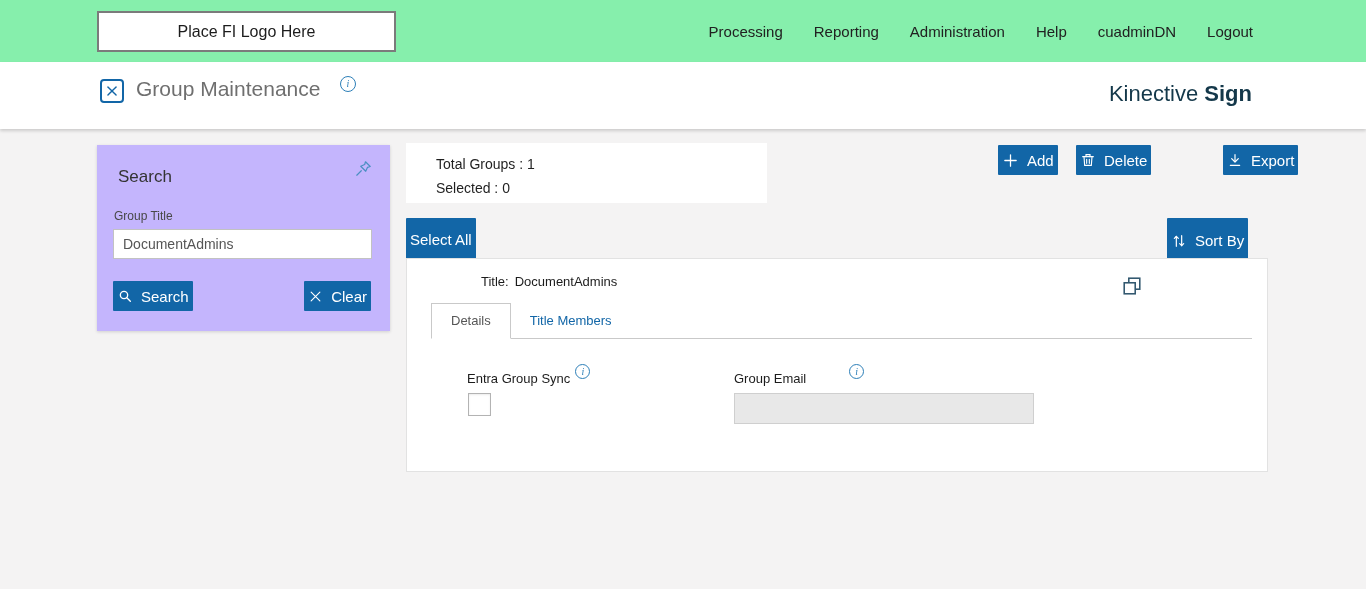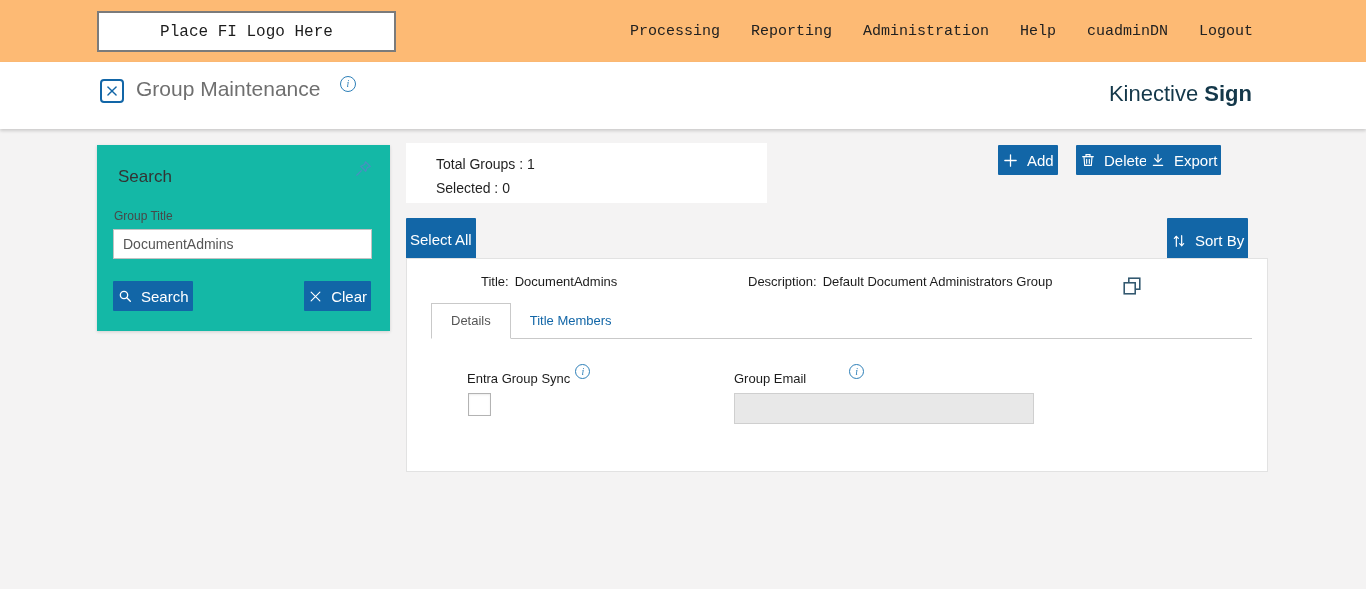--- a/index.html
+++ b/index.html
@@ -1,21 +1,21 @@
 <!DOCTYPE html>
 <html><head>
 <meta charset="utf-8">
 <style>
   * { box-sizing: border-box; }
   html,body { margin:0; padding:0; }
   body { font-family:"Liberation Sans", sans-serif; background:#ffffff; }
   .page { position:relative; width:1366px; height:589px; overflow:hidden; background:#f4f3f3; }
 
   
-  .topbar { position:absolute; top:0; left:0; width:100%; height:76px; background:#fdba74;font-family:Liberation Mono, monospace; }
+  .topbar { position:absolute; top:0; left:0; width:100%; height:76px; background:#86efac; }
   .logo-box { position:absolute; left:97px; top:11px; width:299px; height:41px; background:#fff;
               border:2px solid #7b7b7b; display:flex; align-items:center; justify-content:center;
               font-size:16px; color:#1c1c1c; }
   .topnav { position:absolute; right:113px; top:0; height:62px; display:flex; align-items:center;
             gap:31px; font-size:15px; color:#212121; }
   .nav-item { cursor:pointer; white-space:nowrap; }
 
   
   .header { position:absolute; top:62px; left:0; width:100%; height:67px; background:#ffffff;
             box-shadow:0 2px 3px rgba(0,0,0,.16); z-index:2; }
@@ -34,38 +34,38 @@
   .main { position:absolute; top:129px; left:0; width:100%; height:460px; background:#f4f3f3; }
 
   
   .btn { display:inline-flex; align-items:center; justify-content:center; gap:8px; height:30px;
          padding:0 4px; background:#1266a7; color:#fff; font-size:15px; border:none; cursor:pointer;
          font-family:inherit; border-radius:1px; white-space:nowrap; }
   .btn svg { flex:none; display:block; }
   .btn.muted { background:#87a8c6; height:29px; font-size:14px; }
 
   
-  .search-card { position:absolute; left:97px; top:16px; width:293px; height:186px; background:#14b8a6;
+  .search-card { position:absolute; left:97px; top:16px; width:293px; height:186px; background:#c4b5fd;
                  box-shadow:0 1px 3px rgba(0,0,0,.15); }
   .search-title { position:absolute; left:21px; top:22px; font-size:17px; color:#333; }
   .pin-icon { position:absolute; right:17px; top:14px; cursor:pointer; }
   .group-title-label { position:absolute; left:17px; top:64px; font-size:12px; color:#484848; }
   .group-title-input { position:absolute; left:16px; top:84px; width:259px; height:30px;
                        border:1px solid #c2c2c2; padding:0 9px; font-size:14px; color:#555;
                        font-family:inherit; background:#fff; }
   .search-btn { position:absolute; left:16px; top:136px; }
   .clear-btn { position:absolute; right:19px; top:136px; }
 
   
   .summary-card { position:absolute; left:406px; top:14px; width:361px; height:60px; background:#fff;
                   padding:9px 0 0 30px; font-size:14px; color:#1f1f1f; line-height:24px; }
 
   .add-btn    { position:absolute; left:998px;  top:16px; }
   .delete-btn { position:absolute; left:1076px; top:16px; }
-  .export-btn { position:absolute; left:1146px; top:16px;align-items:center; }
+  .export-btn { position:absolute; left:1223px; top:16px;align-items:center; }
   .select-all-btn { position:absolute; left:406px; top:89px; height:42px; }
   .sort-btn   { position:absolute; left:1167px; top:89px; height:45px; }
 
   
   .group-card { position:absolute; left:406px; top:129px; width:862px; height:214px; background:#fff;
                 border:1px solid #e2e2e2; }
   .gc-title { position:absolute; left:74px; top:15px; font-size:13px; color:#1c1c1c; }
   .gc-desc  { position:absolute; left:341px; top:15px; font-size:13px; color:#1c1c1c; }
   .gc-title .val, .gc-desc .val { margin-left:6px; }
   .copy-icon { position:absolute; left:714px; top:16px; cursor:pointer; }
@@ -190,23 +190,20 @@
         <path d="M16 4v15"></path>
           <path d="M13 16l3 3 3-3"></path>
       </svg>
       <span>Sort By</span>
     </button>
 
     <div class="group-card">
       <div class="gc-title">
         <span>Title:</span><span class="val">DocumentAdmins</span>
       </div>
-      <div class="gc-desc">
-        <span>Description:</span><span class="val">Default Document Administrators Group</span>
-      </div>
       <span class="copy-icon">
         <svg viewBox="0 0 24 24" width="22" height="22" fill="none" stroke="#32586f" stroke-width="1.7">
           <rect x="8.5" y="3.5" width="12" height="12"></rect>
           <rect x="3.5" y="8.5" width="12" height="12" fill="#ffffff"></rect>
         </svg>
       </span>
 
       <div class="tabs">
         <span class="tab active">Details</span>
         <span class="tab">Title Members</span>

